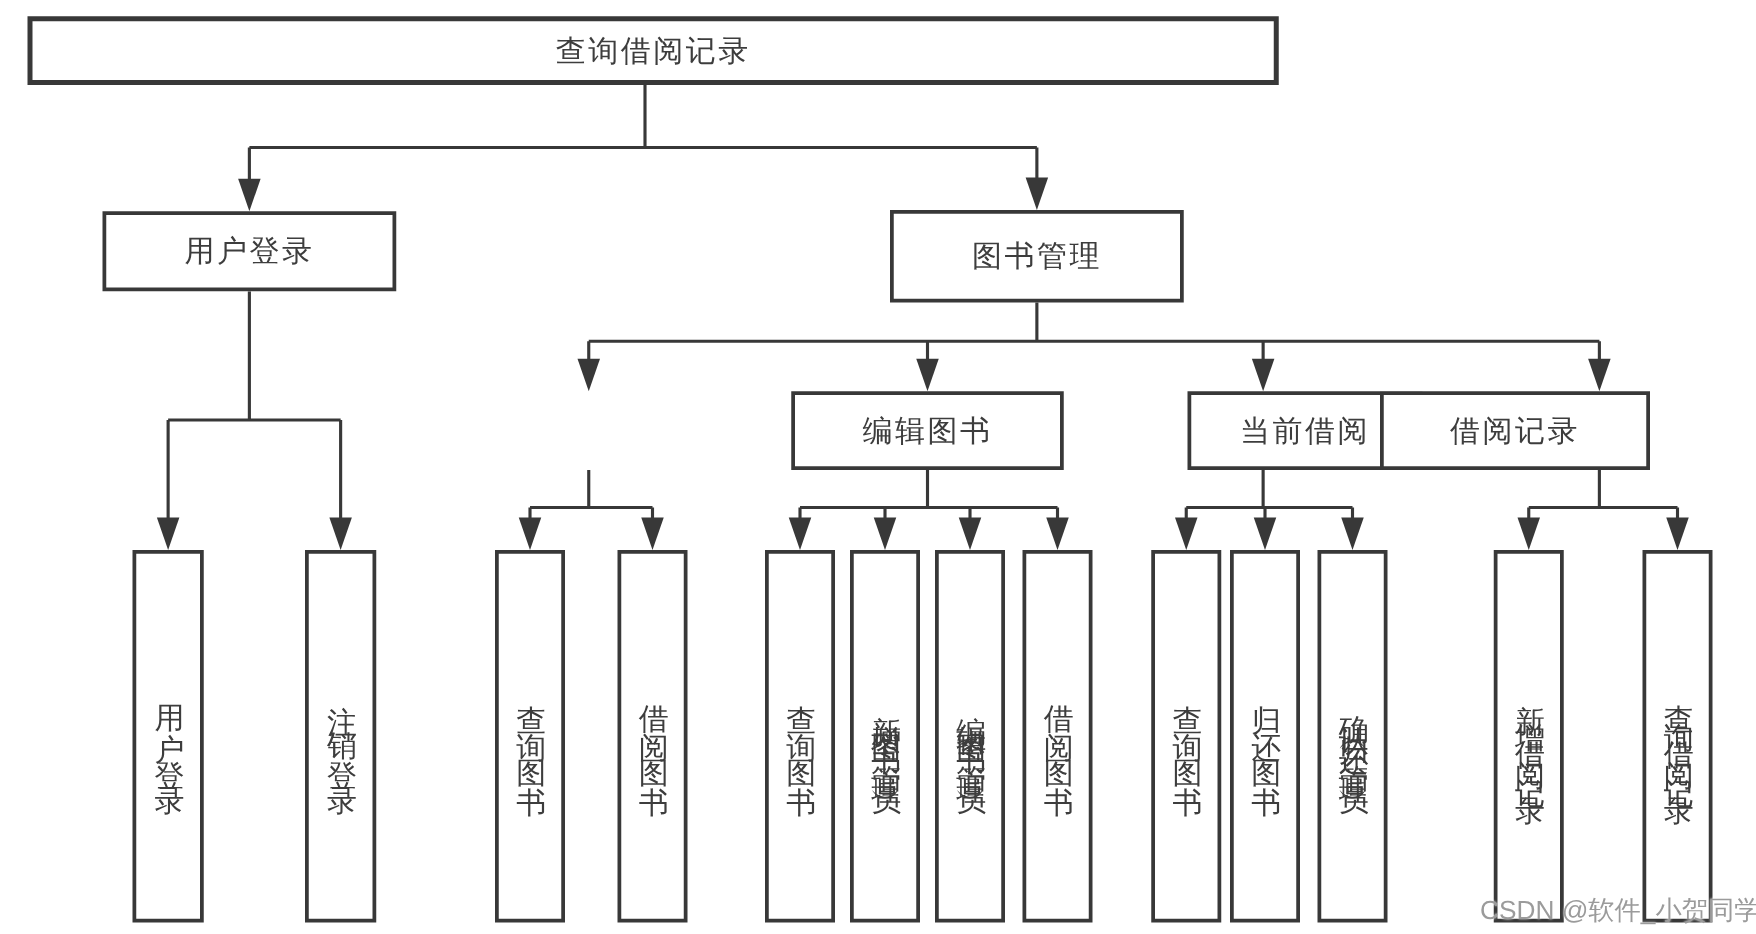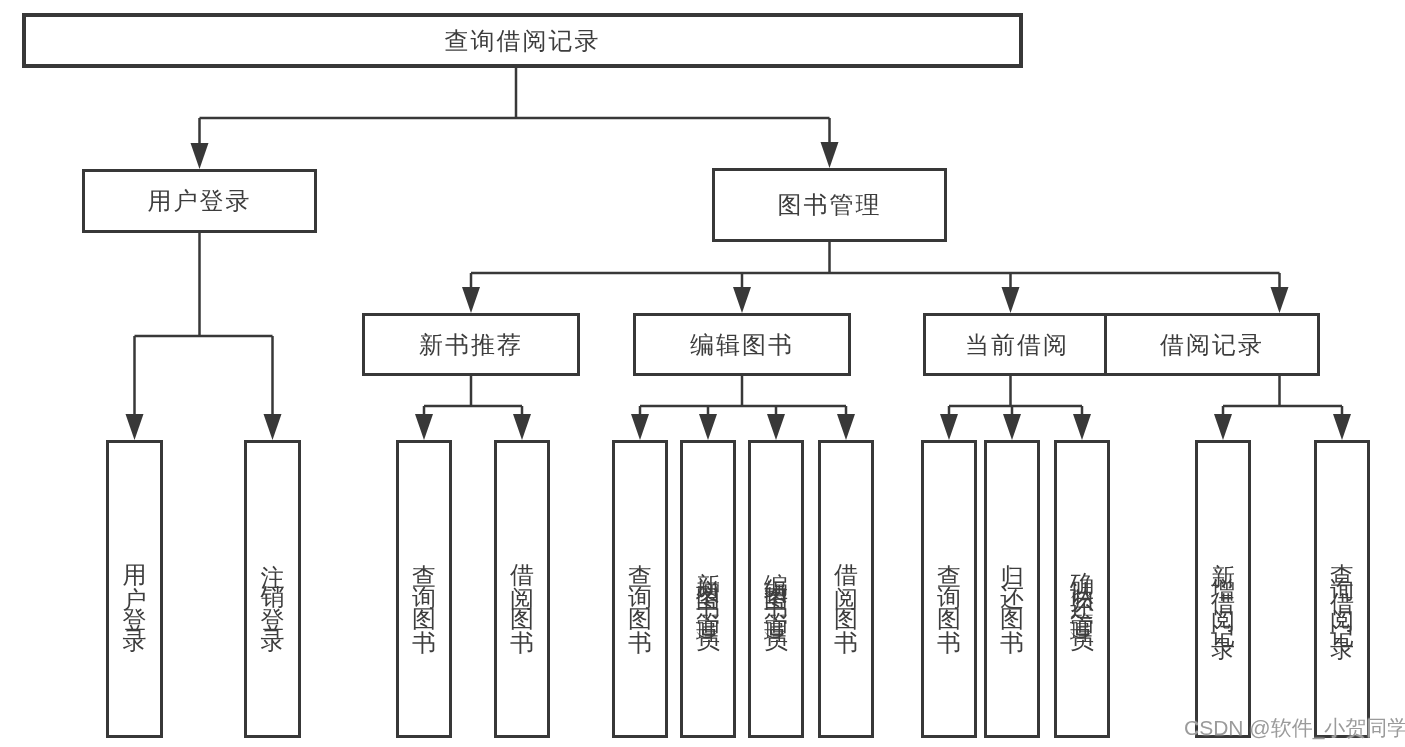--- a/index.html
+++ b/index.html
@@ -97,27 +97,24 @@
     <span class="hlabel">查询借阅记录</span>
   </div>
 
   <div class="node" style="left:82px;top:169px;width:235px;height:64px">
     <span class="hlabel">用户登录</span>
   </div>
   <div class="node" style="left:712px;top:168px;width:235px;height:74px">
     <span class="hlabel">图书管理</span>
   </div>
 
-  <div class="node" style="left:362px;top:313px;width:218px;height:63px">
-    <span class="hlabel">新书推荐</span>
-  </div>
   <div class="node" style="left:633px;top:313px;width:218px;height:63px">
     <span class="hlabel">编辑图书</span>
   </div>
-  <div class="node" style="left:923px;top:313px;width:188px;height:63px">
+  <div class="node" style="left:950px;top:313px;width:188px;height:63px">
     <span class="hlabel">当前借阅</span>
   </div>
   <div class="node" style="left:1104px;top:313px;width:216px;height:63px">
     <span class="hlabel">借阅记录</span>
   </div>
 
   <div class="node leaf" style="left:106px;top:440px;width:57px;height:298px">
     <span class="vlabel sp4">用户登录</span>
   </div>
   <div class="node leaf" style="left:244px;top:440px;width:57px;height:298px">

